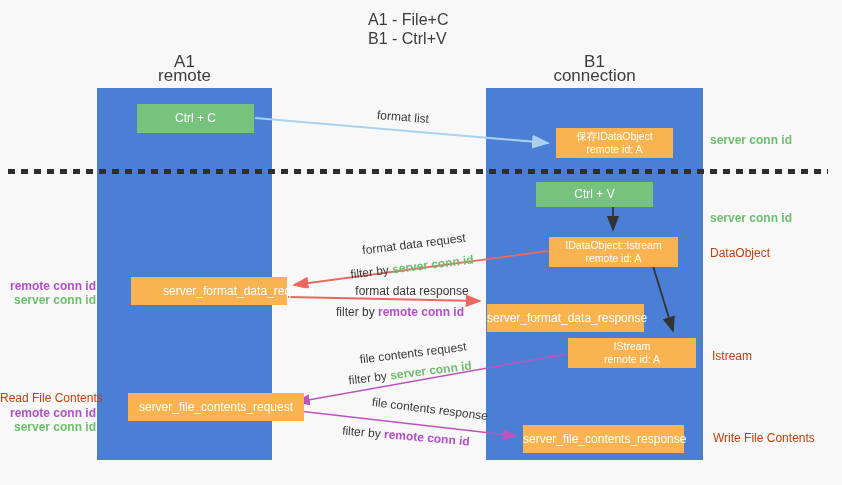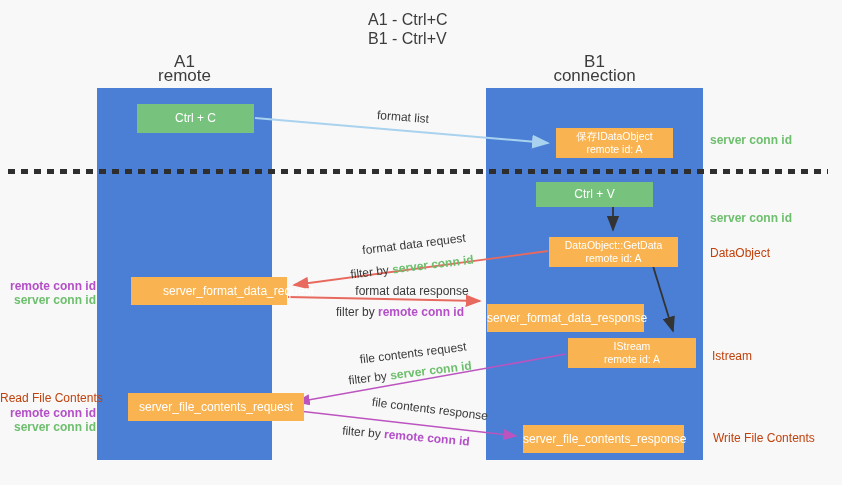--- a/index.html
+++ b/index.html
@@ -46,21 +46,21 @@
   svg.arrows {
     position: absolute; left: 0; top: 0; pointer-events: none;
   }
 </style>
 </head>
 <body>
 
 <div class="canvas">
 
   <div class="title">
-    <div>A1 - Ctrl+C</div>
+    <div>A1 - File+C</div>
     <div>B1 - Ctrl+V</div>
   </div>
 
   <div class="col-header" style="left:97px; width:175px;">
     <div>A1</div>
     <div>remote</div>
   </div>
   <div class="col-header" style="left:486px; width:217px;">
     <div>B1</div>
     <div>connection</div>
@@ -98,21 +98,21 @@
   <div class="box green" style="left:137px; top:104px; width:117px; height:29px; line-height:29px;">Ctrl + C</div>
   <div class="box orange" style="left:131px; top:277px; width:156px; height:28px; line-height:28px;padding-left:32px;">server_format_data_request</div>
   <div class="box orange" style="left:128px; top:393px; width:176px; height:28px; line-height:28px;">server_file_contents_request</div>
 
   <div class="box orange two-line" style="left:556px; top:128px; width:117px; height:30px;">
     <div>保存IDataObject</div>
     <div>remote id: A</div>
   </div>
   <div class="box green" style="left:536px; top:182px; width:117px; height:25px; line-height:25px;">Ctrl + V</div>
   <div class="box orange two-line" style="left:549px; top:237px; width:129px; height:30px;">
-    <div>DataObject::GetData</div>
+    <div>IDataObject::Istream</div>
     <div>remote id: A</div>
   </div>
   <div class="box orange" style="left:487px; top:288px; width:157px; height:28px; line-height:28px;margin-top:16px;">server_format_data_response</div>
   <div class="box orange two-line" style="left:568px; top:338px; width:128px; height:30px;">
     <div>IStream</div>
     <div>remote id: A</div>
   </div>
   <div class="box orange" style="left:523px; top:425px; width:161px; height:28px; line-height:28px;">server_file_contents_response</div>
 
   <div class="flow-label" style="left:403px; top:117px; transform:translate(-50%,-50%) rotate(4.5deg);">format list</div>

